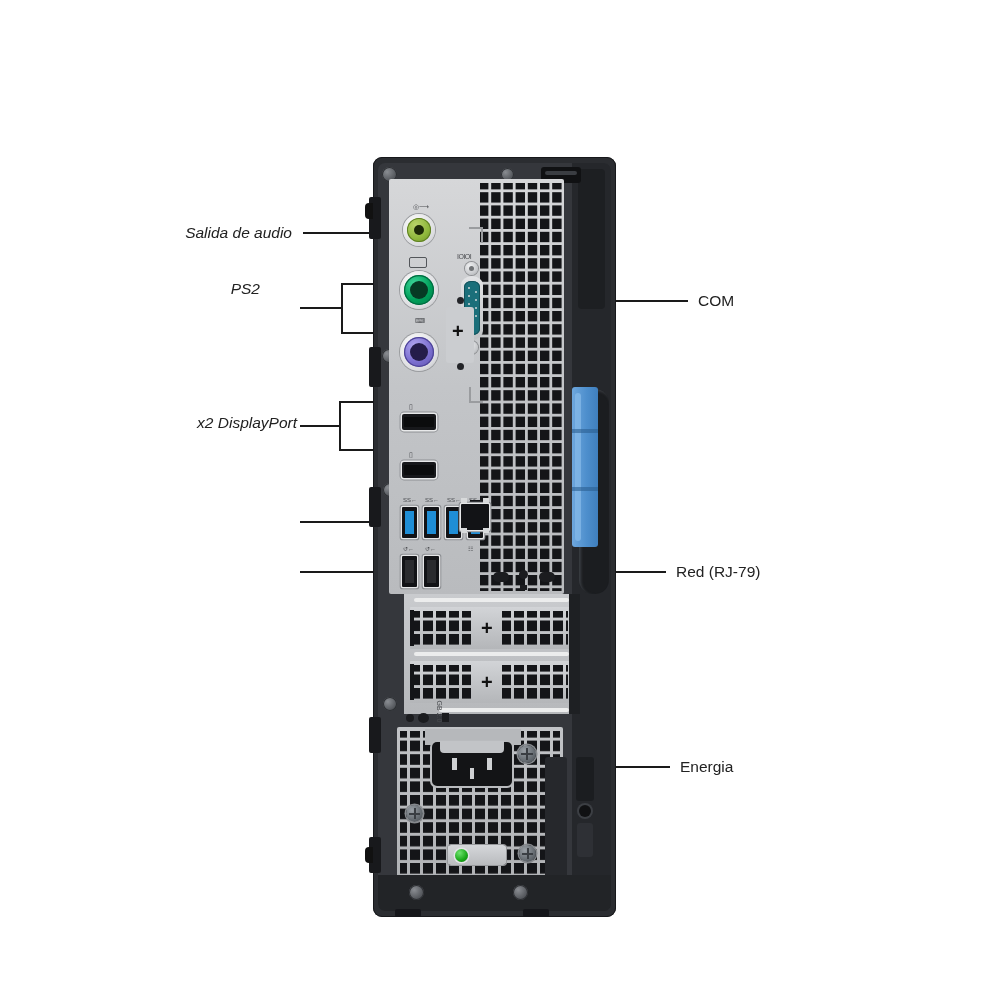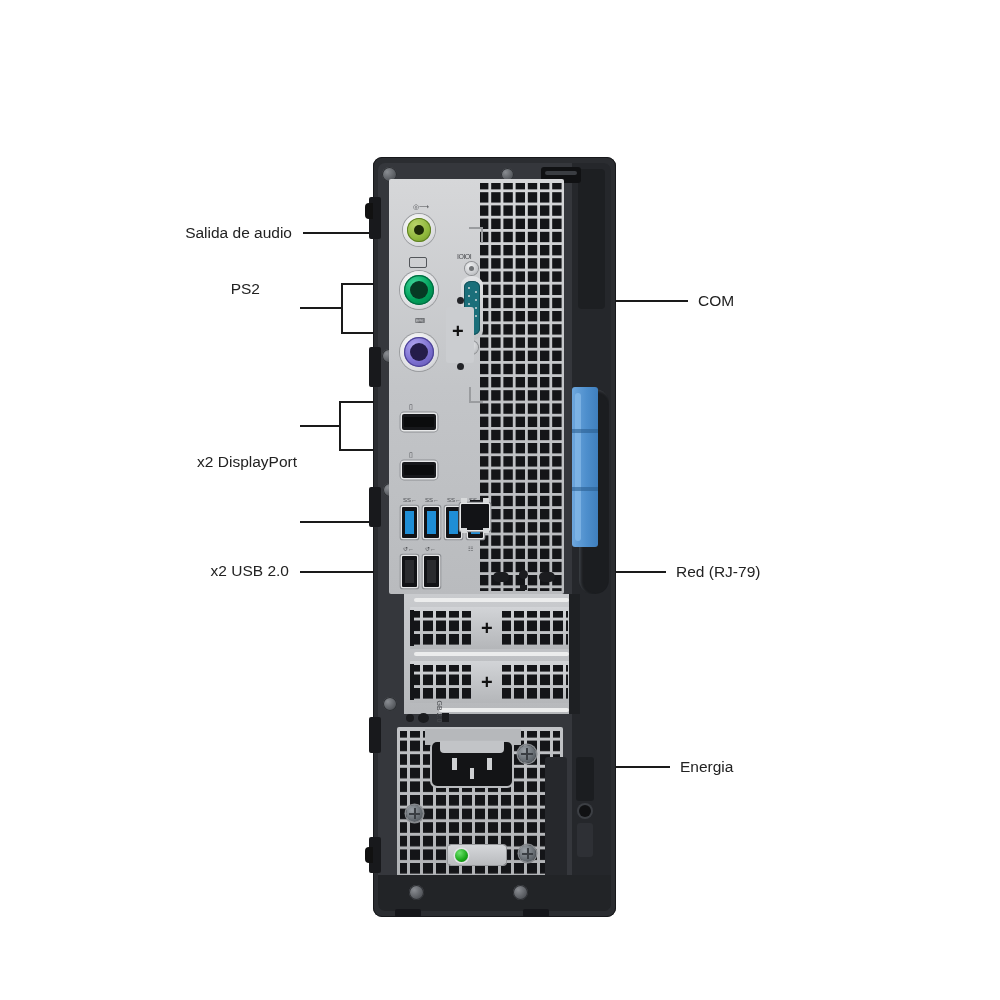--- a/index.html
+++ b/index.html
@@ -14,21 +14,21 @@
   #title{
     position:absolute;left:0;top:63px;width:1000px;
     text-align:center;font-size:34px;font-weight:bold;
     letter-spacing:1.5px;color:#111;
   }
 
   
   .label{
     position:absolute;font-size:15.5px;color:#222;white-space:nowrap;
   }
-  .label.r{text-align:right;}
+  .label.r{text-align:right;font-style:italic;}
 
   
   .ln{position:absolute;background:#1a1a1a;}
   .ln.h{height:2px;}
   .ln.v{width:2px;}
 
   
   #pc{position:absolute;left:373px;top:157px;width:243px;height:760px;}
   .blk{position:absolute;}
 
@@ -184,22 +184,21 @@
   .foot{position:absolute;background:#15161a;border-radius:2px;}
 </style>
 </head>
 <body>
 
 <div id="stage">
 
 
   <div class="label r" style="left:60px;top:224px;width:232px;">Salida de audio</div>
   <div class="label r" style="left:60px;top:280px;width:200px;">PS2</div>
-  <div class="label r" style="left:60px;top:414px;width:237px;margin-top:39px;">x2 DisplayPort</div>
-  <div class="label r" style="left:60px;top:562px;width:229px;">x2 USB 2.0</div>
+  <div class="label r" style="left:60px;top:414px;width:237px;">x2 DisplayPort</div>
 
   <div class="label" style="left:698px;top:292px;">COM</div>
   <div class="label" style="left:676px;top:563px;">Red (RJ-79)</div>
   <div class="label" style="left:680px;top:758px;">Energia</div>
 
   <div class="ln h" style="left:303px;top:232px;width:86px;"></div>
 
   <div class="ln h" style="left:300px;top:307px;width:42px;"></div>
   <div class="ln v" style="left:341px;top:283px;height:51px;"></div>
   <div class="ln h" style="left:341px;top:283px;width:48px;"></div>

